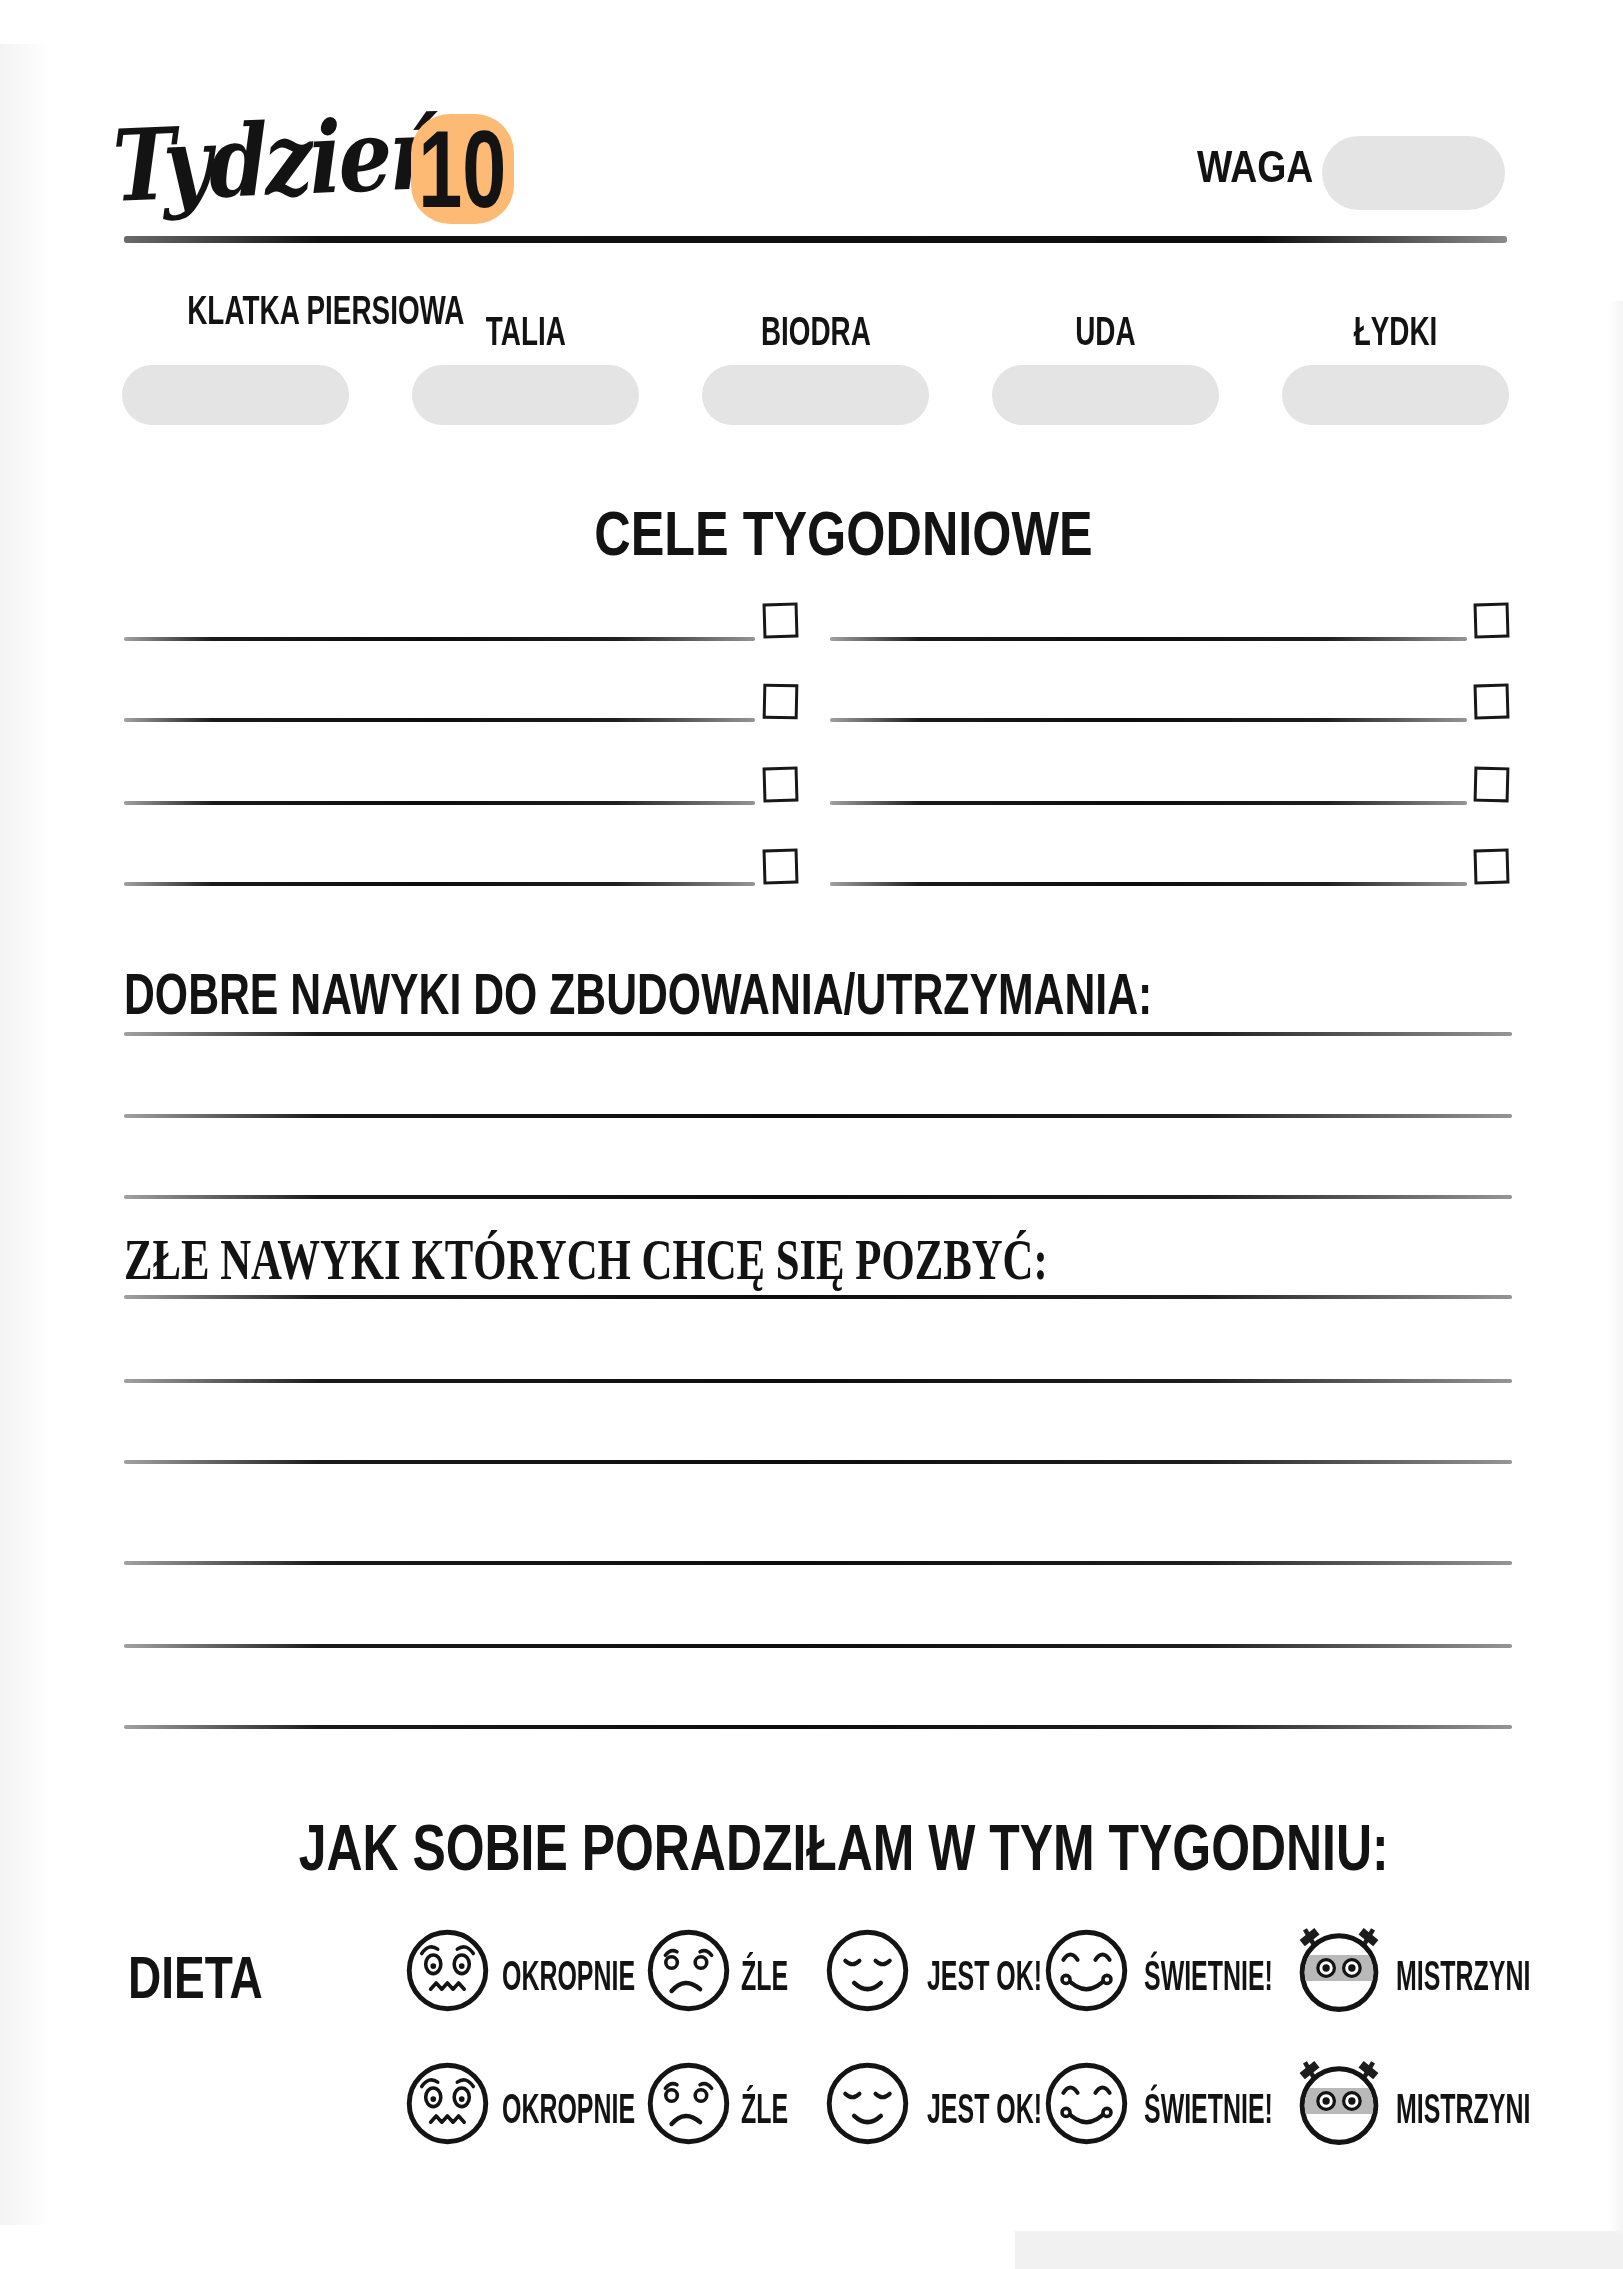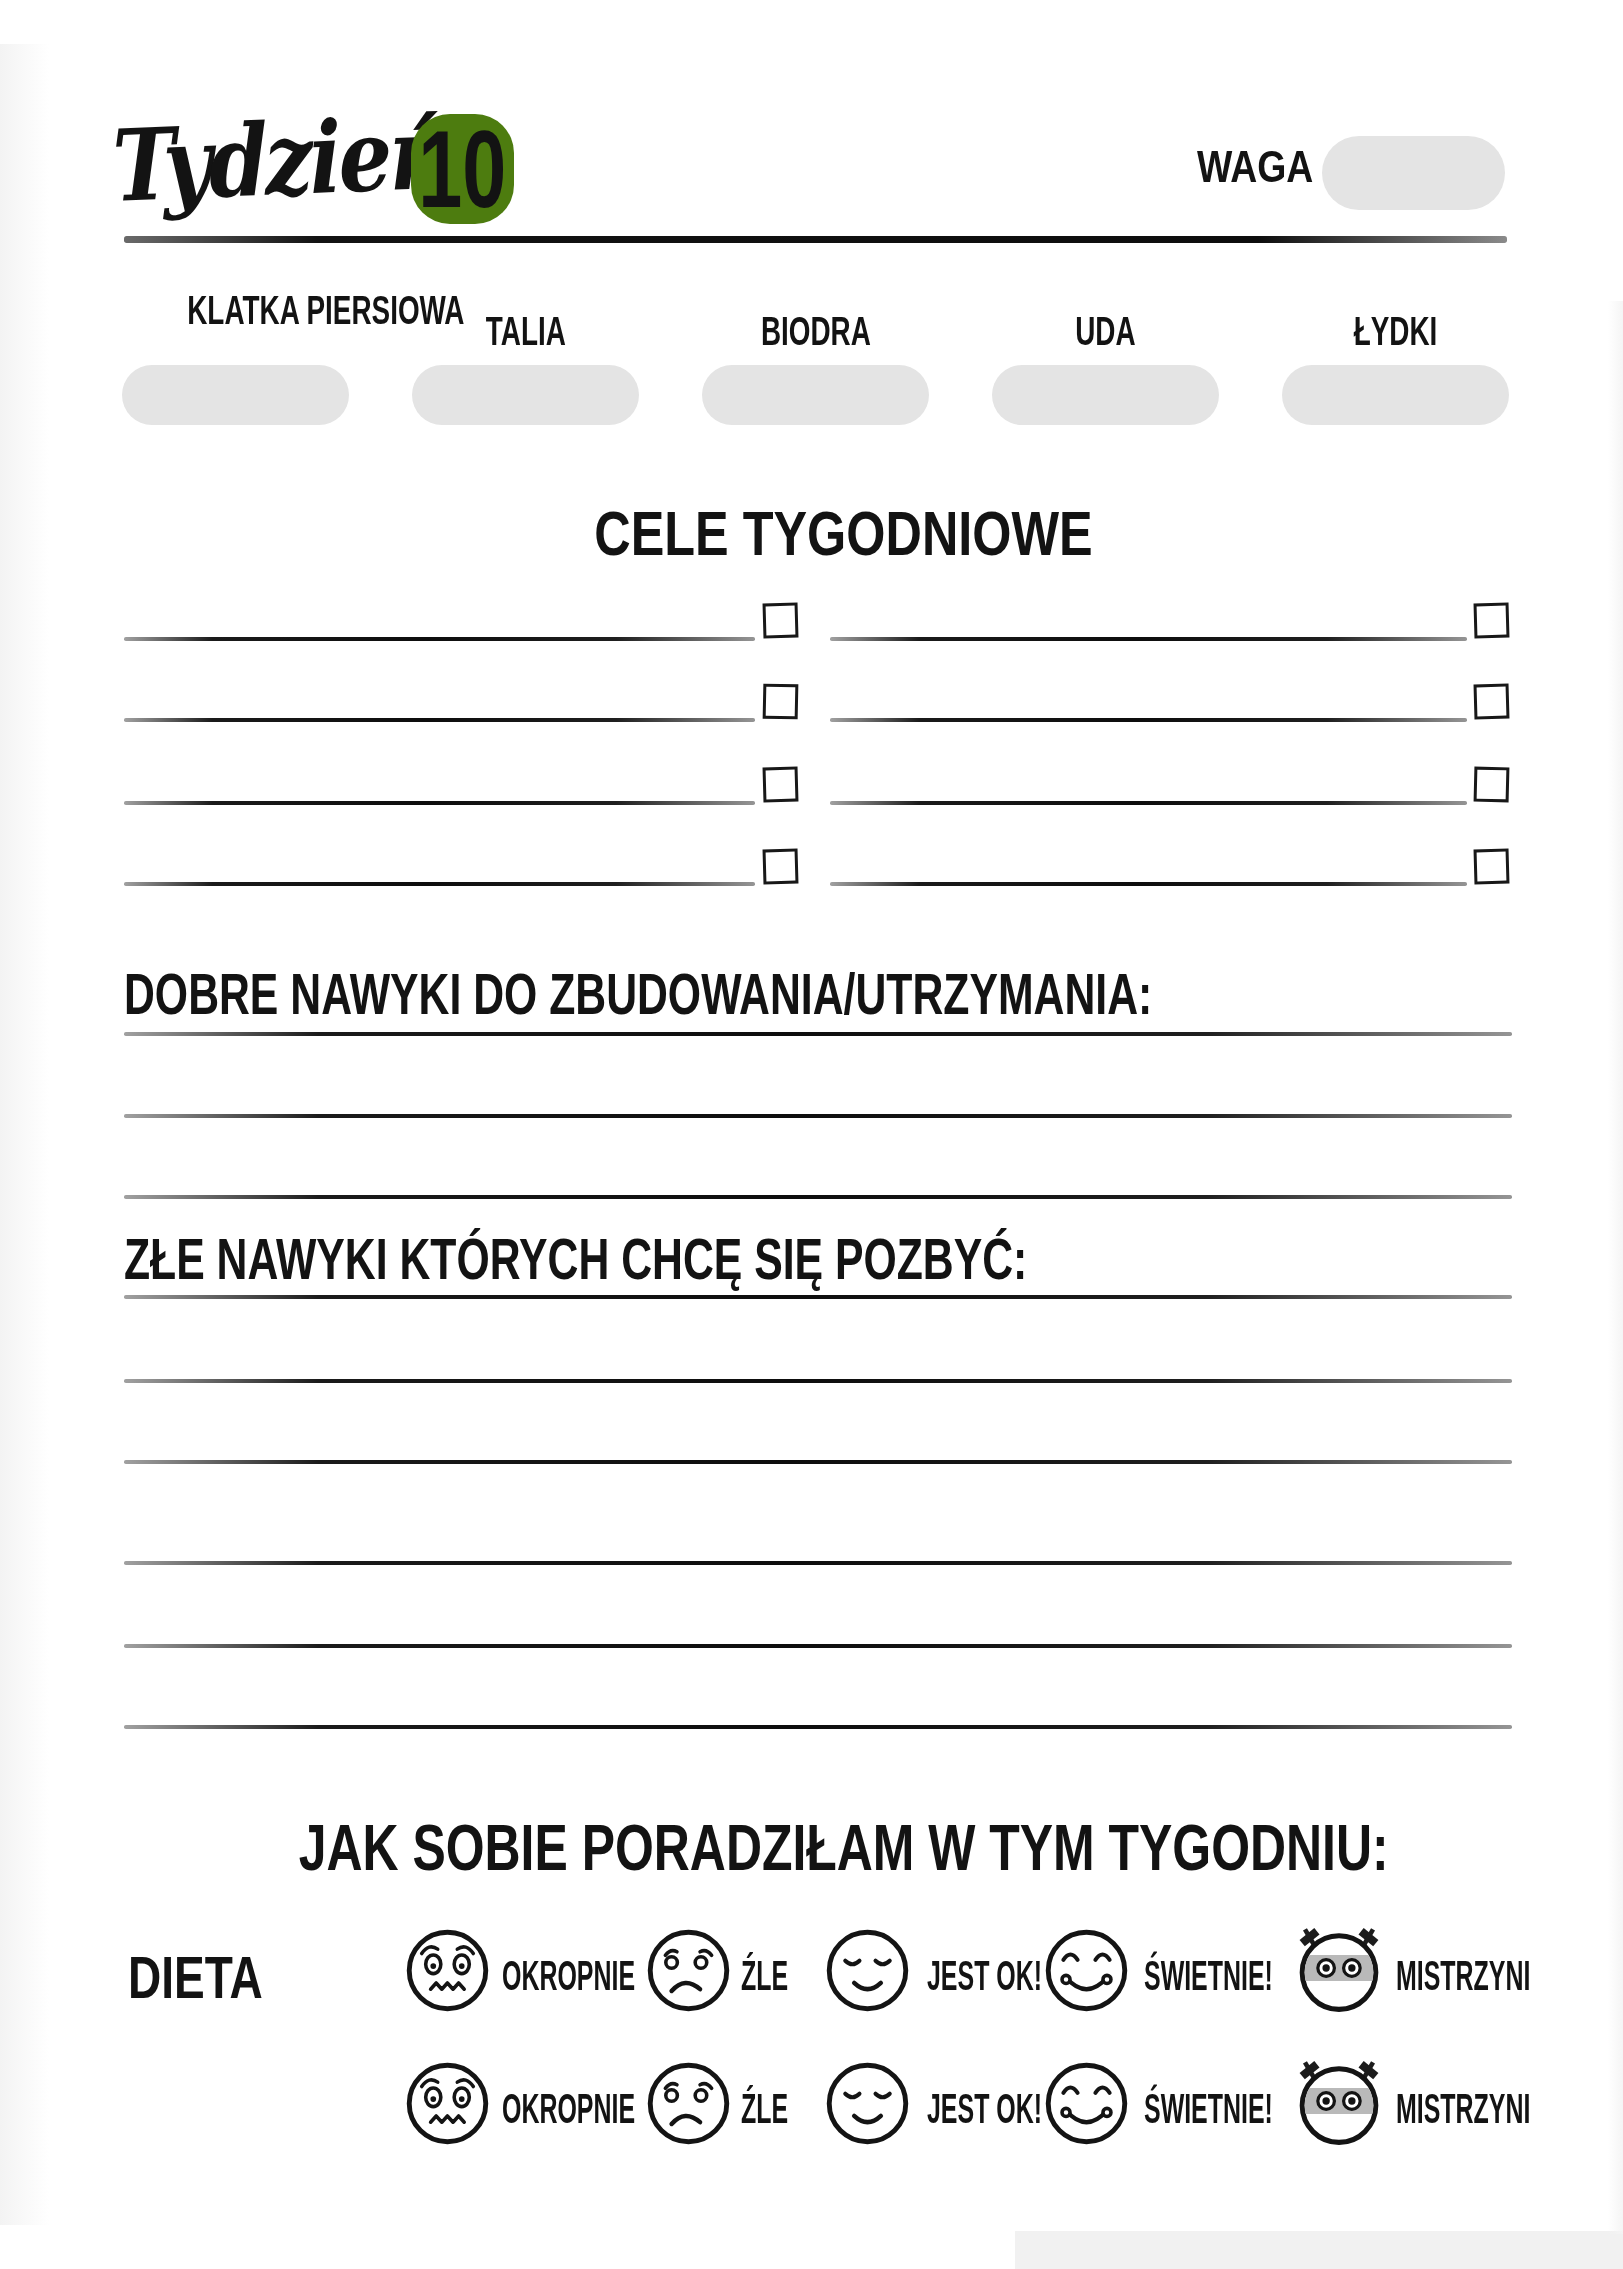--- a/index.html
+++ b/index.html
@@ -9,21 +9,21 @@
   }
   .abs{position:absolute;}
   
   .cond{display:inline-block;white-space:nowrap;font-weight:700;line-height:1;transform-origin:0 50%;}
   .cond.center{transform-origin:50% 50%;}
   .script{
     font-family:"DejaVu Serif",serif;font-style:italic;font-weight:700;
     transform:scaleX(.85) rotate(-2deg);transform-origin:0 60%;display:inline-block;letter-spacing:-3.5px;
   }
   .pill{background:#e4e4e4;border-radius:886px;}
-  .badge{background:#4d7c0f;border-radius:39px;display:flex;justify-content:center;}
+  .badge{background:#fdba74;border-radius:39px;display:flex;justify-content:center;}
   .hline{background:linear-gradient(90deg,#6a6a6a,#121212 14%,#0d0d0d 82%,#8a8a8a);border-radius:2.7px;}
   .wline{height:3.5px;border-radius:1.8px;
     background:linear-gradient(90deg,rgba(20,20,20,.40),#1a1a1a 14%,#0d0d0d 48%,#1f1f1f 78%,rgba(20,20,20,.45));}
   .cbx{width:35px;height:35px;box-sizing:border-box;border:3.5px solid #181818;background:#fff;transform:rotate(-1.6deg);}
   .meas-label{white-space:pre-line;text-align:center;font-weight:700;line-height:39px;font-size:41px;}
   .meas-label>span{display:inline-block;transform:scaleX(.68);transform-origin:50% 50%;white-space:nowrap;}
   .ctr{width:1623px;left:0;text-align:center;padding-left:32px;}
   .emoji{display:block;}
   .artifact{pointer-events:none;}
 </style>
@@ -135,21 +135,21 @@
   <div class="abs wline" style="left:830px;top:882px;width:637px;"></div>
   <div class="abs cbx" style="left:1474px;top:849px;"></div>
 
   <div class="abs" style="left:124px;top:966px;">
     <span class="cond" style="font-size:57px;transform:scaleX(.75);">DOBRE NAWYKI DO ZBUDOWANIA/UTRZYMANIA:</span>
   </div>
   <div class="abs wline" style="left:124px;top:1032px;width:1388px;"></div>
   <div class="abs wline" style="left:124px;top:1114px;width:1388px;"></div>
   <div class="abs wline" style="left:124px;top:1195px;width:1388px;"></div>
 
-  <div class="abs" style="left:124px;top:1231px;">
+  <div class="abs" style="left:124px;top:1231px;font-family:Liberation Serif, serif;">
     <span class="cond" style="font-size:57px;transform:scaleX(.75);">ZŁE NAWYKI KTÓRYCH CHCĘ SIĘ POZBYĆ:</span>
   </div>
   <div class="abs wline" style="left:124px;top:1295px;width:1388px;"></div>
   <div class="abs wline" style="left:124px;top:1379px;width:1388px;"></div>
   <div class="abs wline" style="left:124px;top:1460px;width:1388px;"></div>
 
   <div class="abs wline" style="left:124px;top:1561px;width:1388px;"></div>
   <div class="abs wline" style="left:124px;top:1644px;width:1388px;"></div>
   <div class="abs wline" style="left:124px;top:1725px;width:1388px;"></div>
 

